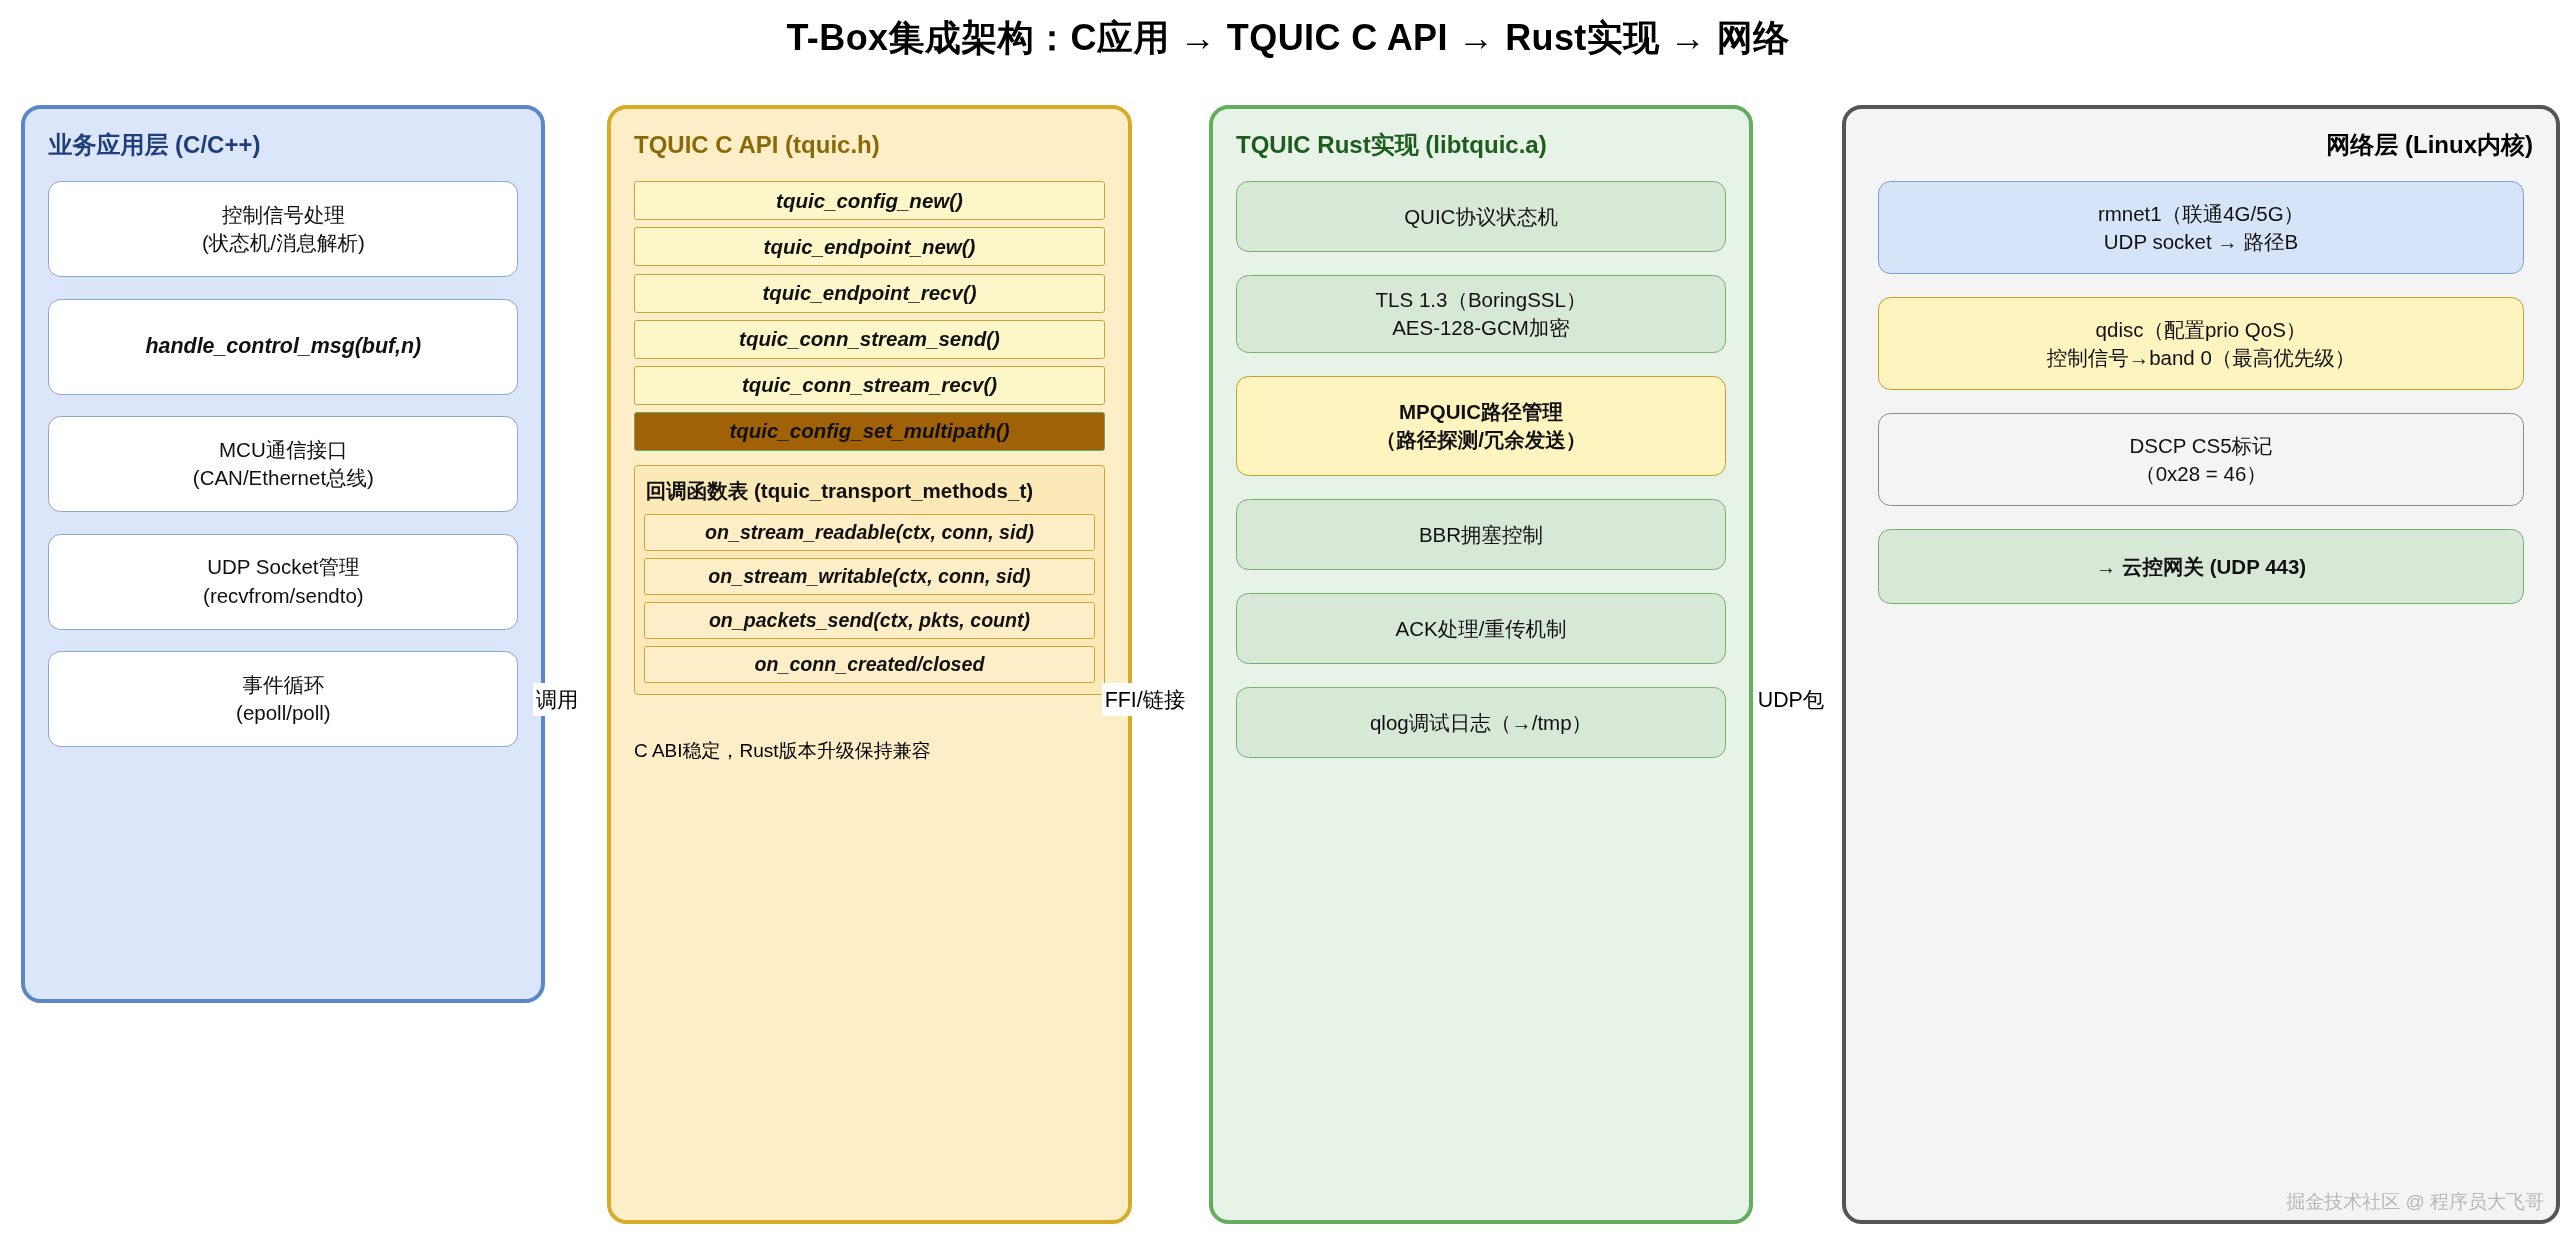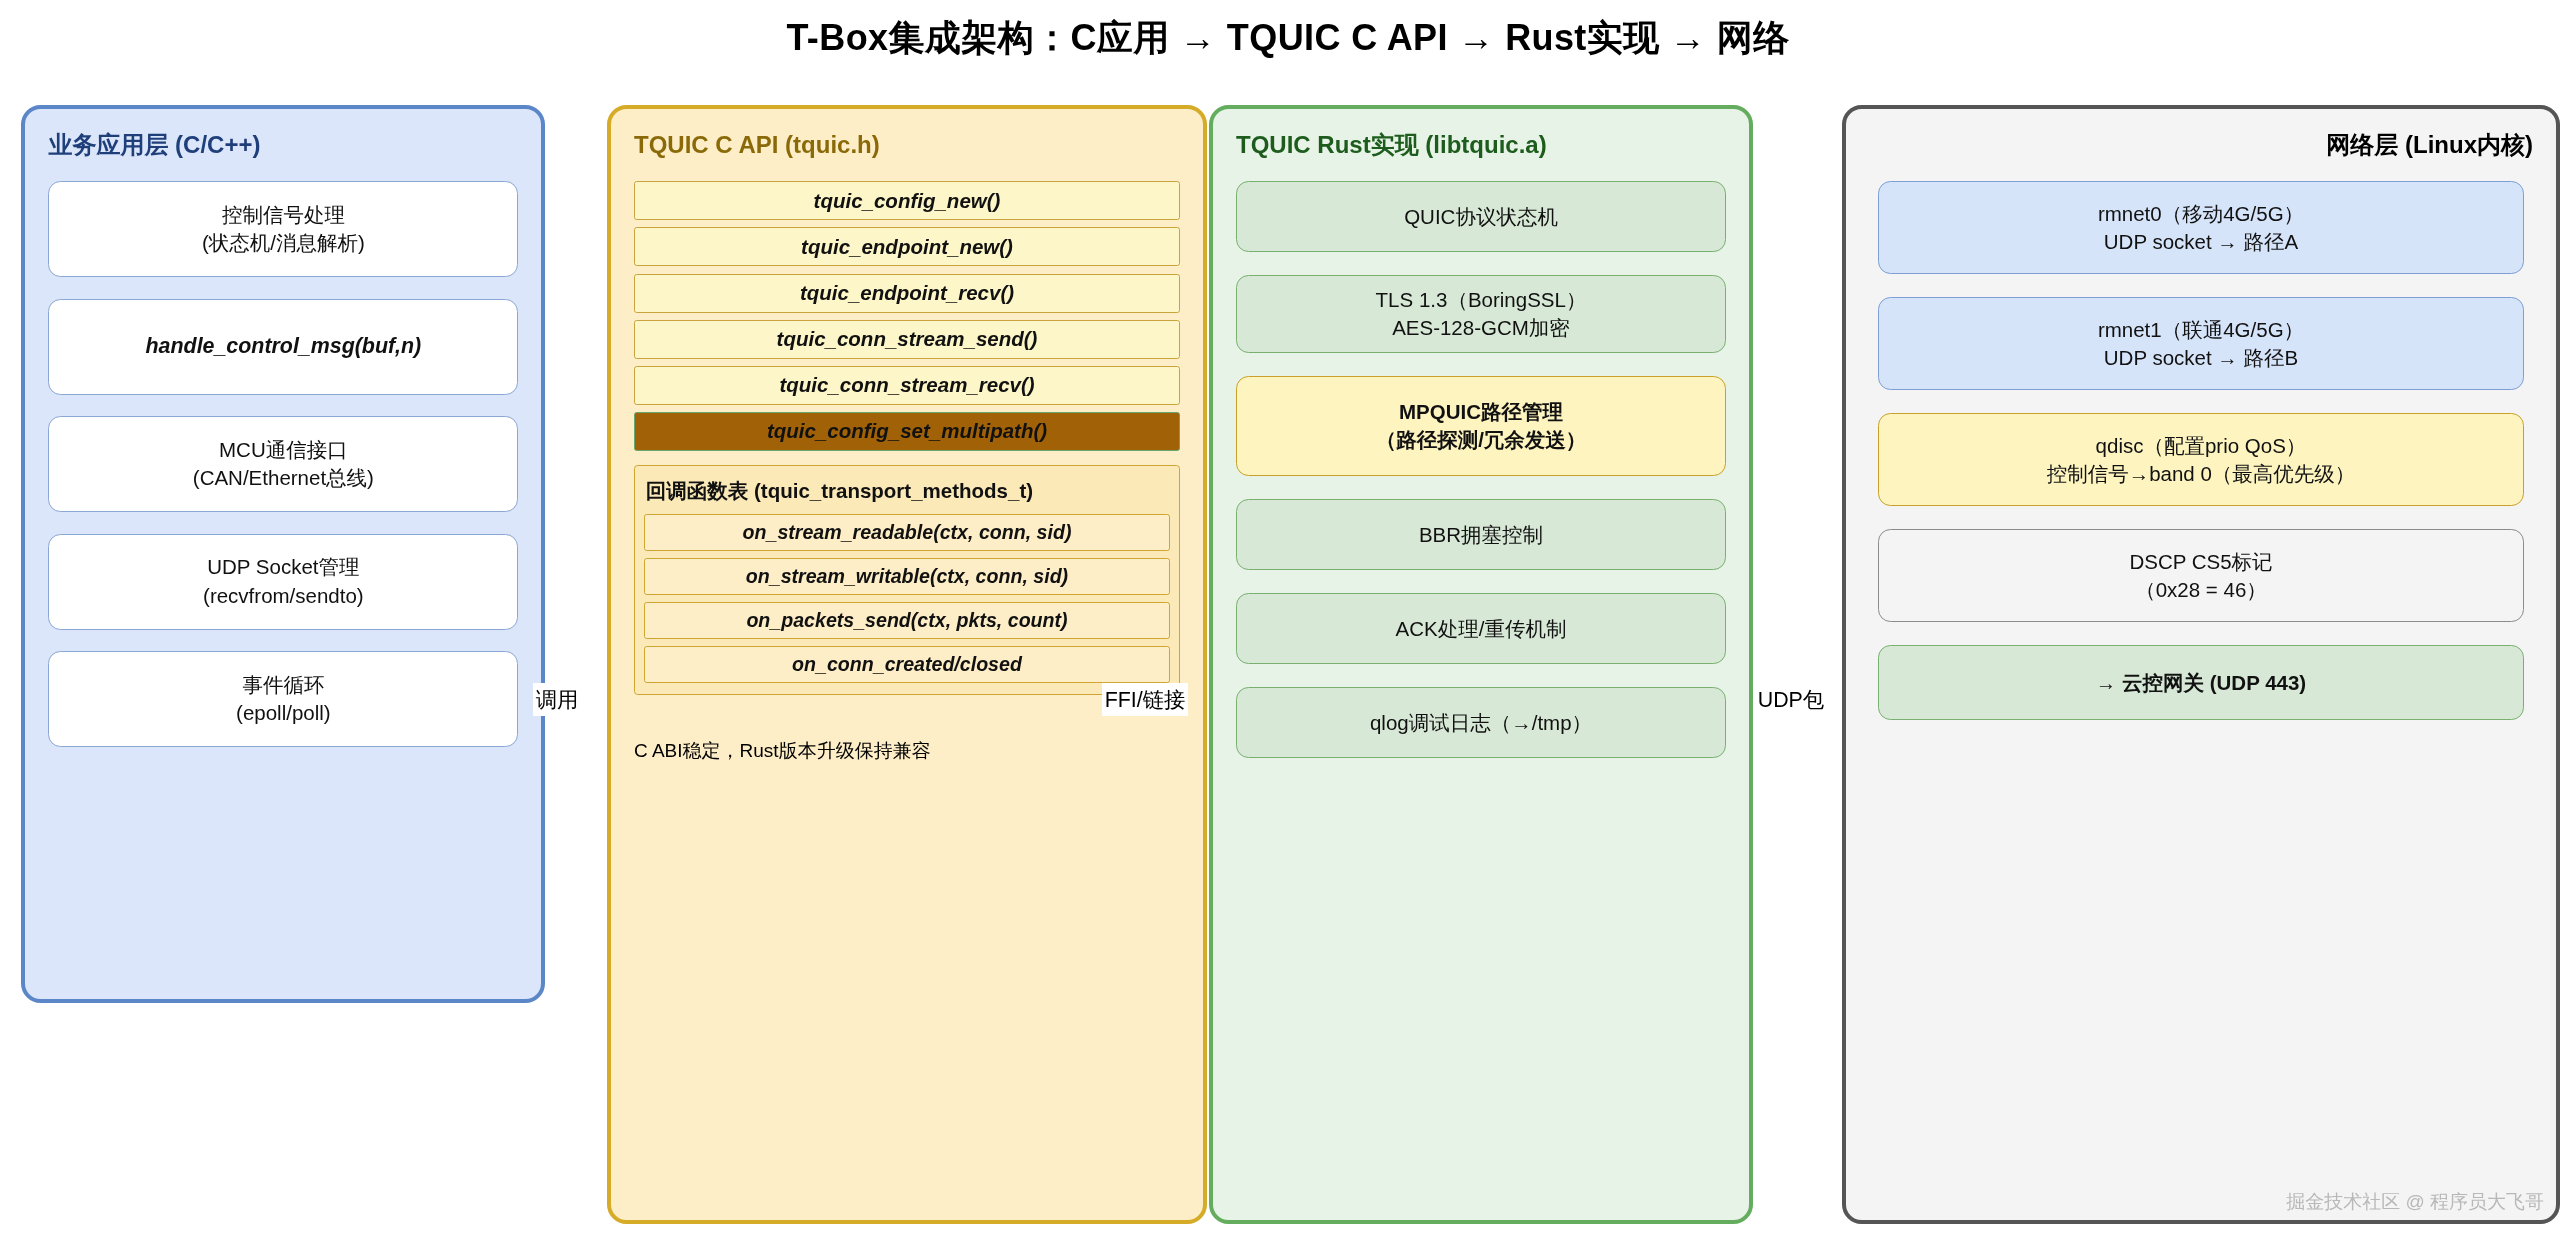--- a/index.html
+++ b/index.html
@@ -31,21 +31,21 @@
     padding: 23px 23px 0 23px;
   }
   .layer-title {
     font-size: 24px;
     font-weight: bold;
     margin-bottom: 23px;
     line-height: 1.1;
   }
 
   #layer-app    { left: 21.4px;   width: 524px;  height: 898px; background:#dce6fa; border-color:#5b87c8; }
-  #layer-capi   { left: 607px;  width: 600px;  height: 1119px; background:#fdeec7; border-color:#d6ab28; }
+  #layer-capi   { left: 607px;  width: 525px;  height: 1119px; background:#fdeec7; border-color:#d6ab28; }
   #layer-rust   { left: 1209px; width: 544px;  height: 1119px; background:#e6f3e6; border-color:#64ad5e; }
   #layer-net    { left= 0; left: 1842px; width: 718px;  height: 1119px; background:#f4f4f4; border-color:#555555; }
 
   #layer-app  .layer-title { color:#1f3f7a; }
   #layer-capi .layer-title { color:#8a6a08; }
   #layer-rust .layer-title { color:#1d5c1d; }
   #layer-net  .layer-title { color:#000000; padding-left:32px;text-align:right; }
 
   
   .node {
@@ -281,26 +281,20 @@
     </div>
 
     <div class="node rust-node">
       <span>qlog调试日志（→/tmp）</span>
     </div>
   </div>
 
   <div class="layer" id="layer-net">
     <div class="layer-title">网络层 (Linux内核)</div>
 
-    <div class="node net-node blue">
-      <div>
-        <span class="line">rmnet0（移动4G/5G）</span>
-        <span class="line">UDP socket → 路径A</span>
-      </div>
-    </div>
 
     <div class="node net-node blue">
       <div>
         <span class="line">rmnet1（联通4G/5G）</span>
         <span class="line">UDP socket → 路径B</span>
       </div>
     </div>
 
     <div class="node net-node amber">
       <div>

